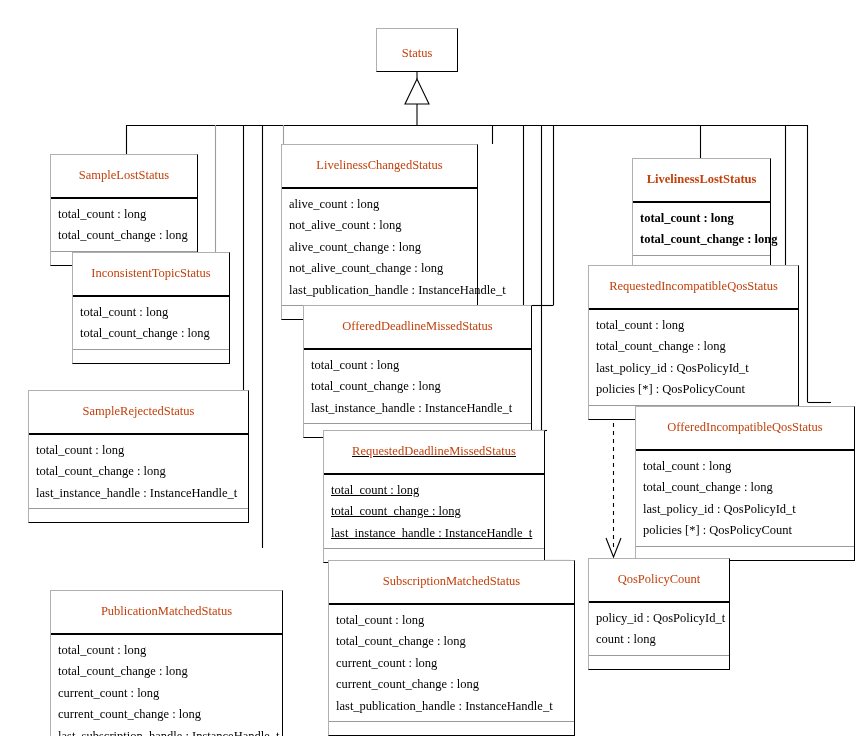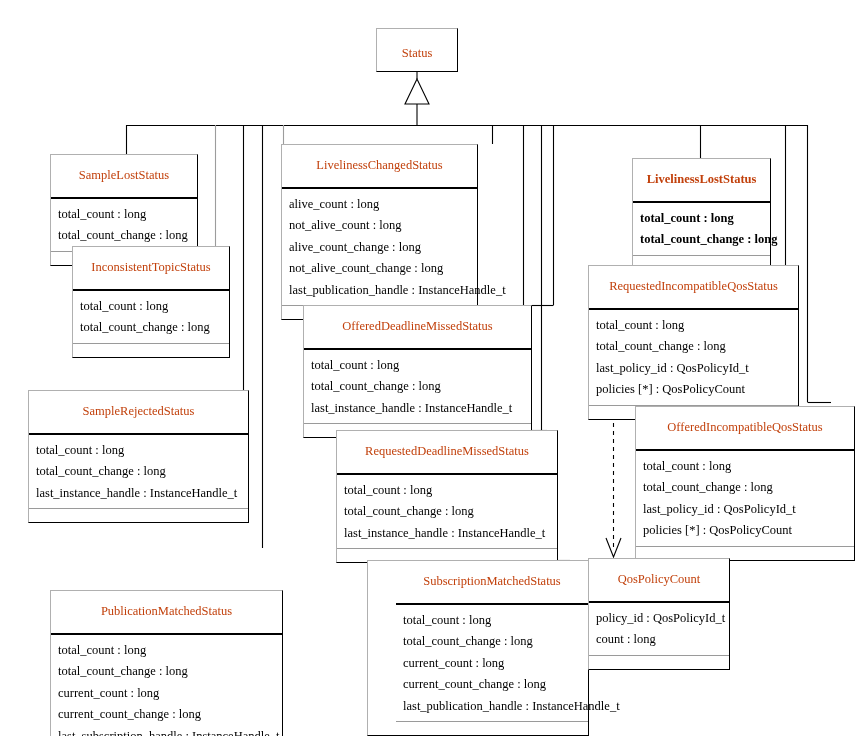--- a/index.html
+++ b/index.html
@@ -127,21 +127,21 @@
 
   <div class="uml-class" style="left:50px; top:154px; width:148px;">
     <div class="uml-name">SampleLostStatus</div>
     <div class="uml-attrs">
       <div class="uml-attr">total_count : long</div>
       <div class="uml-attr">total_count_change : long</div>
     </div>
     <div class="uml-ops"></div>
   </div>
 
-  <div class="uml-class" style="left:72px; top:246px; width:158px;">
+  <div class="uml-class" style="left:72px; top:252px; width:158px;">
     <div class="uml-name">InconsistentTopicStatus</div>
     <div class="uml-attrs">
       <div class="uml-attr">total_count : long</div>
       <div class="uml-attr">total_count_change : long</div>
     </div>
     <div class="uml-ops"></div>
   </div>
 
   <div class="uml-class" style="left:28px; top:390px; width:221px;">
     <div class="uml-name">SampleRejectedStatus</div>
@@ -180,31 +180,31 @@
   <div class="uml-class" style="left:303px; top:305px; width:229px;">
     <div class="uml-name">OfferedDeadlineMissedStatus</div>
     <div class="uml-attrs">
       <div class="uml-attr">total_count : long</div>
       <div class="uml-attr">total_count_change : long</div>
       <div class="uml-attr">last_instance_handle : InstanceHandle_t</div>
     </div>
     <div class="uml-ops"></div>
   </div>
 
-  <div class="uml-class" style="left:336px; top:430px; width:222px;">
+  <div class="uml-class" style="left:323px; top:430px; width:222px;text-decoration:underline;">
     <div class="uml-name">RequestedDeadlineMissedStatus</div>
     <div class="uml-attrs">
       <div class="uml-attr">total_count : long</div>
       <div class="uml-attr">total_count_change : long</div>
       <div class="uml-attr">last_instance_handle : InstanceHandle_t</div>
     </div>
     <div class="uml-ops"></div>
   </div>
 
-  <div class="uml-class" style="left:367px; top:560px; width:222px;padding-left:28px;">
+  <div class="uml-class" style="left:328px; top:560px; width:247px;">
     <div class="uml-name">SubscriptionMatchedStatus</div>
     <div class="uml-attrs">
       <div class="uml-attr">total_count : long</div>
       <div class="uml-attr">total_count_change : long</div>
       <div class="uml-attr">current_count : long</div>
       <div class="uml-attr">current_count_change : long</div>
       <div class="uml-attr">last_publication_handle : InstanceHandle_t</div>
     </div>
     <div class="uml-ops"></div>
   </div>

